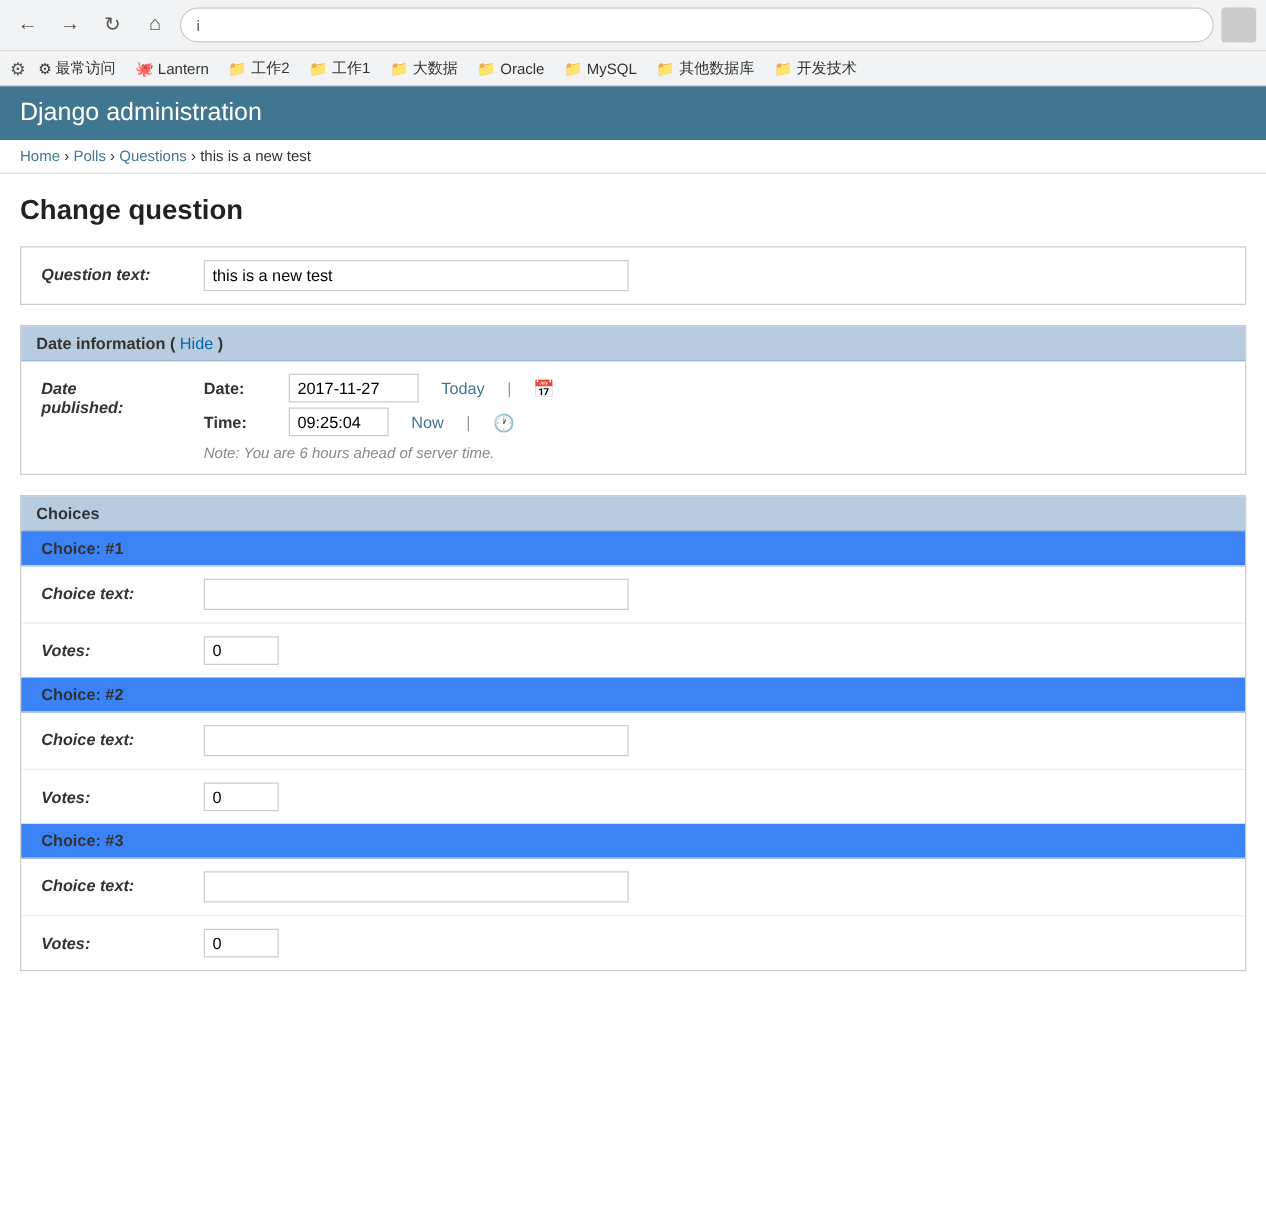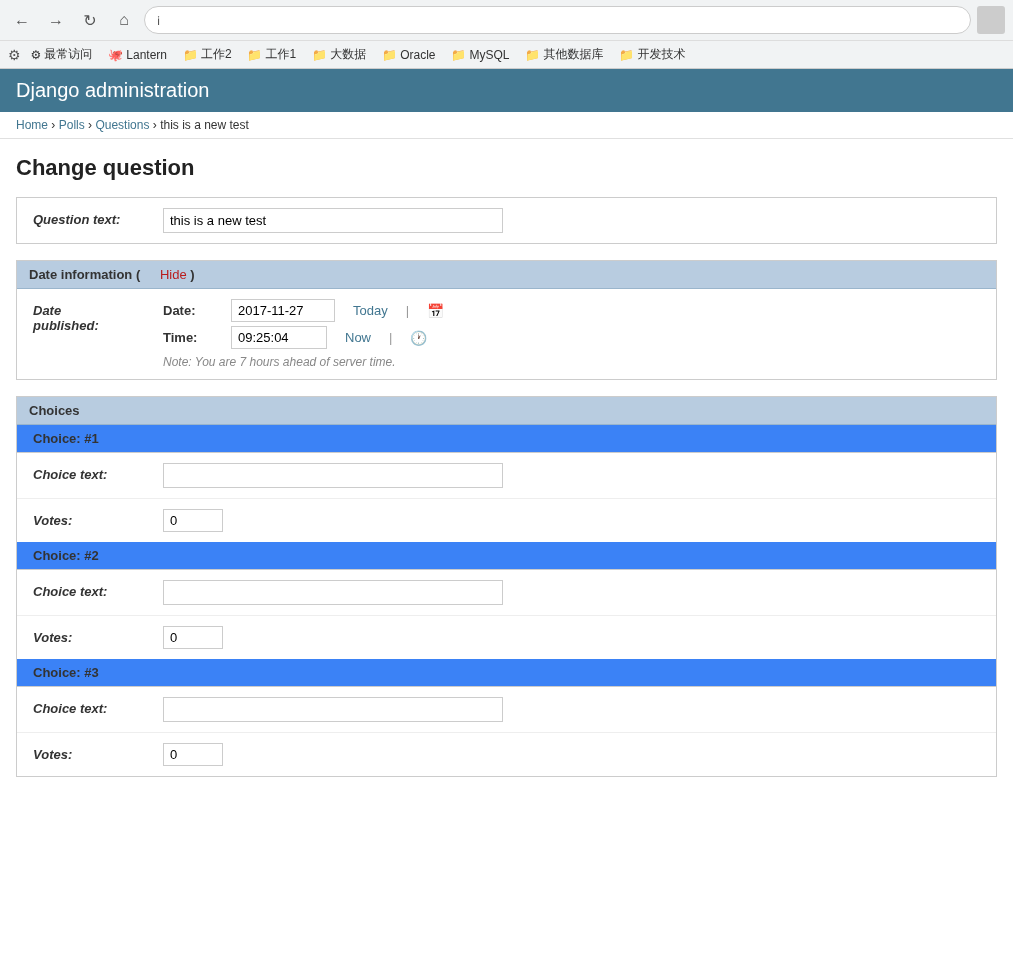--- a/index.html
+++ b/index.html
@@ -124,41 +124,41 @@
 
     
     .section-header {
       background: #b8cce0;
       padding: 6px 12px;
       font-size: 13px;
       font-weight: bold;
       color: #333;
       border-bottom: 1px solid #9ab5cc;
     }
-    .section-header a { color: #b91c1c; text-decoration: none; font-weight: normal; margin-left: 16px; }
+    .section-header a { color: #0369a1; text-decoration: none; font-weight: normal; }
 
     
     .datetime-row {
       display: flex;
       align-items: center;
       gap: 18px;
       margin-bottom: 4px;
     }
     .datetime-label {
       width: 50px;
       font-size: 13px;
       font-weight: bold;
     }
     .date-input, .time-input {
       border: 1px solid #ccc;
       padding: 3px 6px;
       font-size: 13px;
     }
     .date-input { width: 104px; }
-    .time-input { width: 96px; }
+    .time-input { width: 80px; }
     .link-btn {
       color: #417690;
       text-decoration: none;
       font-size: 13px;
       cursor: pointer;
     }
     .separator { color: #999; }
     .clock-icon, .calendar-icon {
       font-size: 14px; color: #999; cursor: pointer;
     }
@@ -293,21 +293,21 @@
           <span class="separator">|</span>
           <span class="calendar-icon">📅</span>
         </div>
         <div class="datetime-row">
           <span class="datetime-label">Time:</span>
           <input type="text" class="time-input" value="09:25:04" style="">
           <a href="#" class="link-btn">Now</a>
           <span class="separator">|</span>
           <span class="clock-icon">🕐</span>
         </div>
-        <div class="note-text">Note: You are 7 hours ahead of server time.</div>
+        <div class="note-text">Note: You are 6 hours ahead of server time.</div>
       </div>
     </div>
   </div>
 
   <div class="inline-group">
     <div class="section-header">
       <span>Choices</span>
     </div>
 
     <div>

